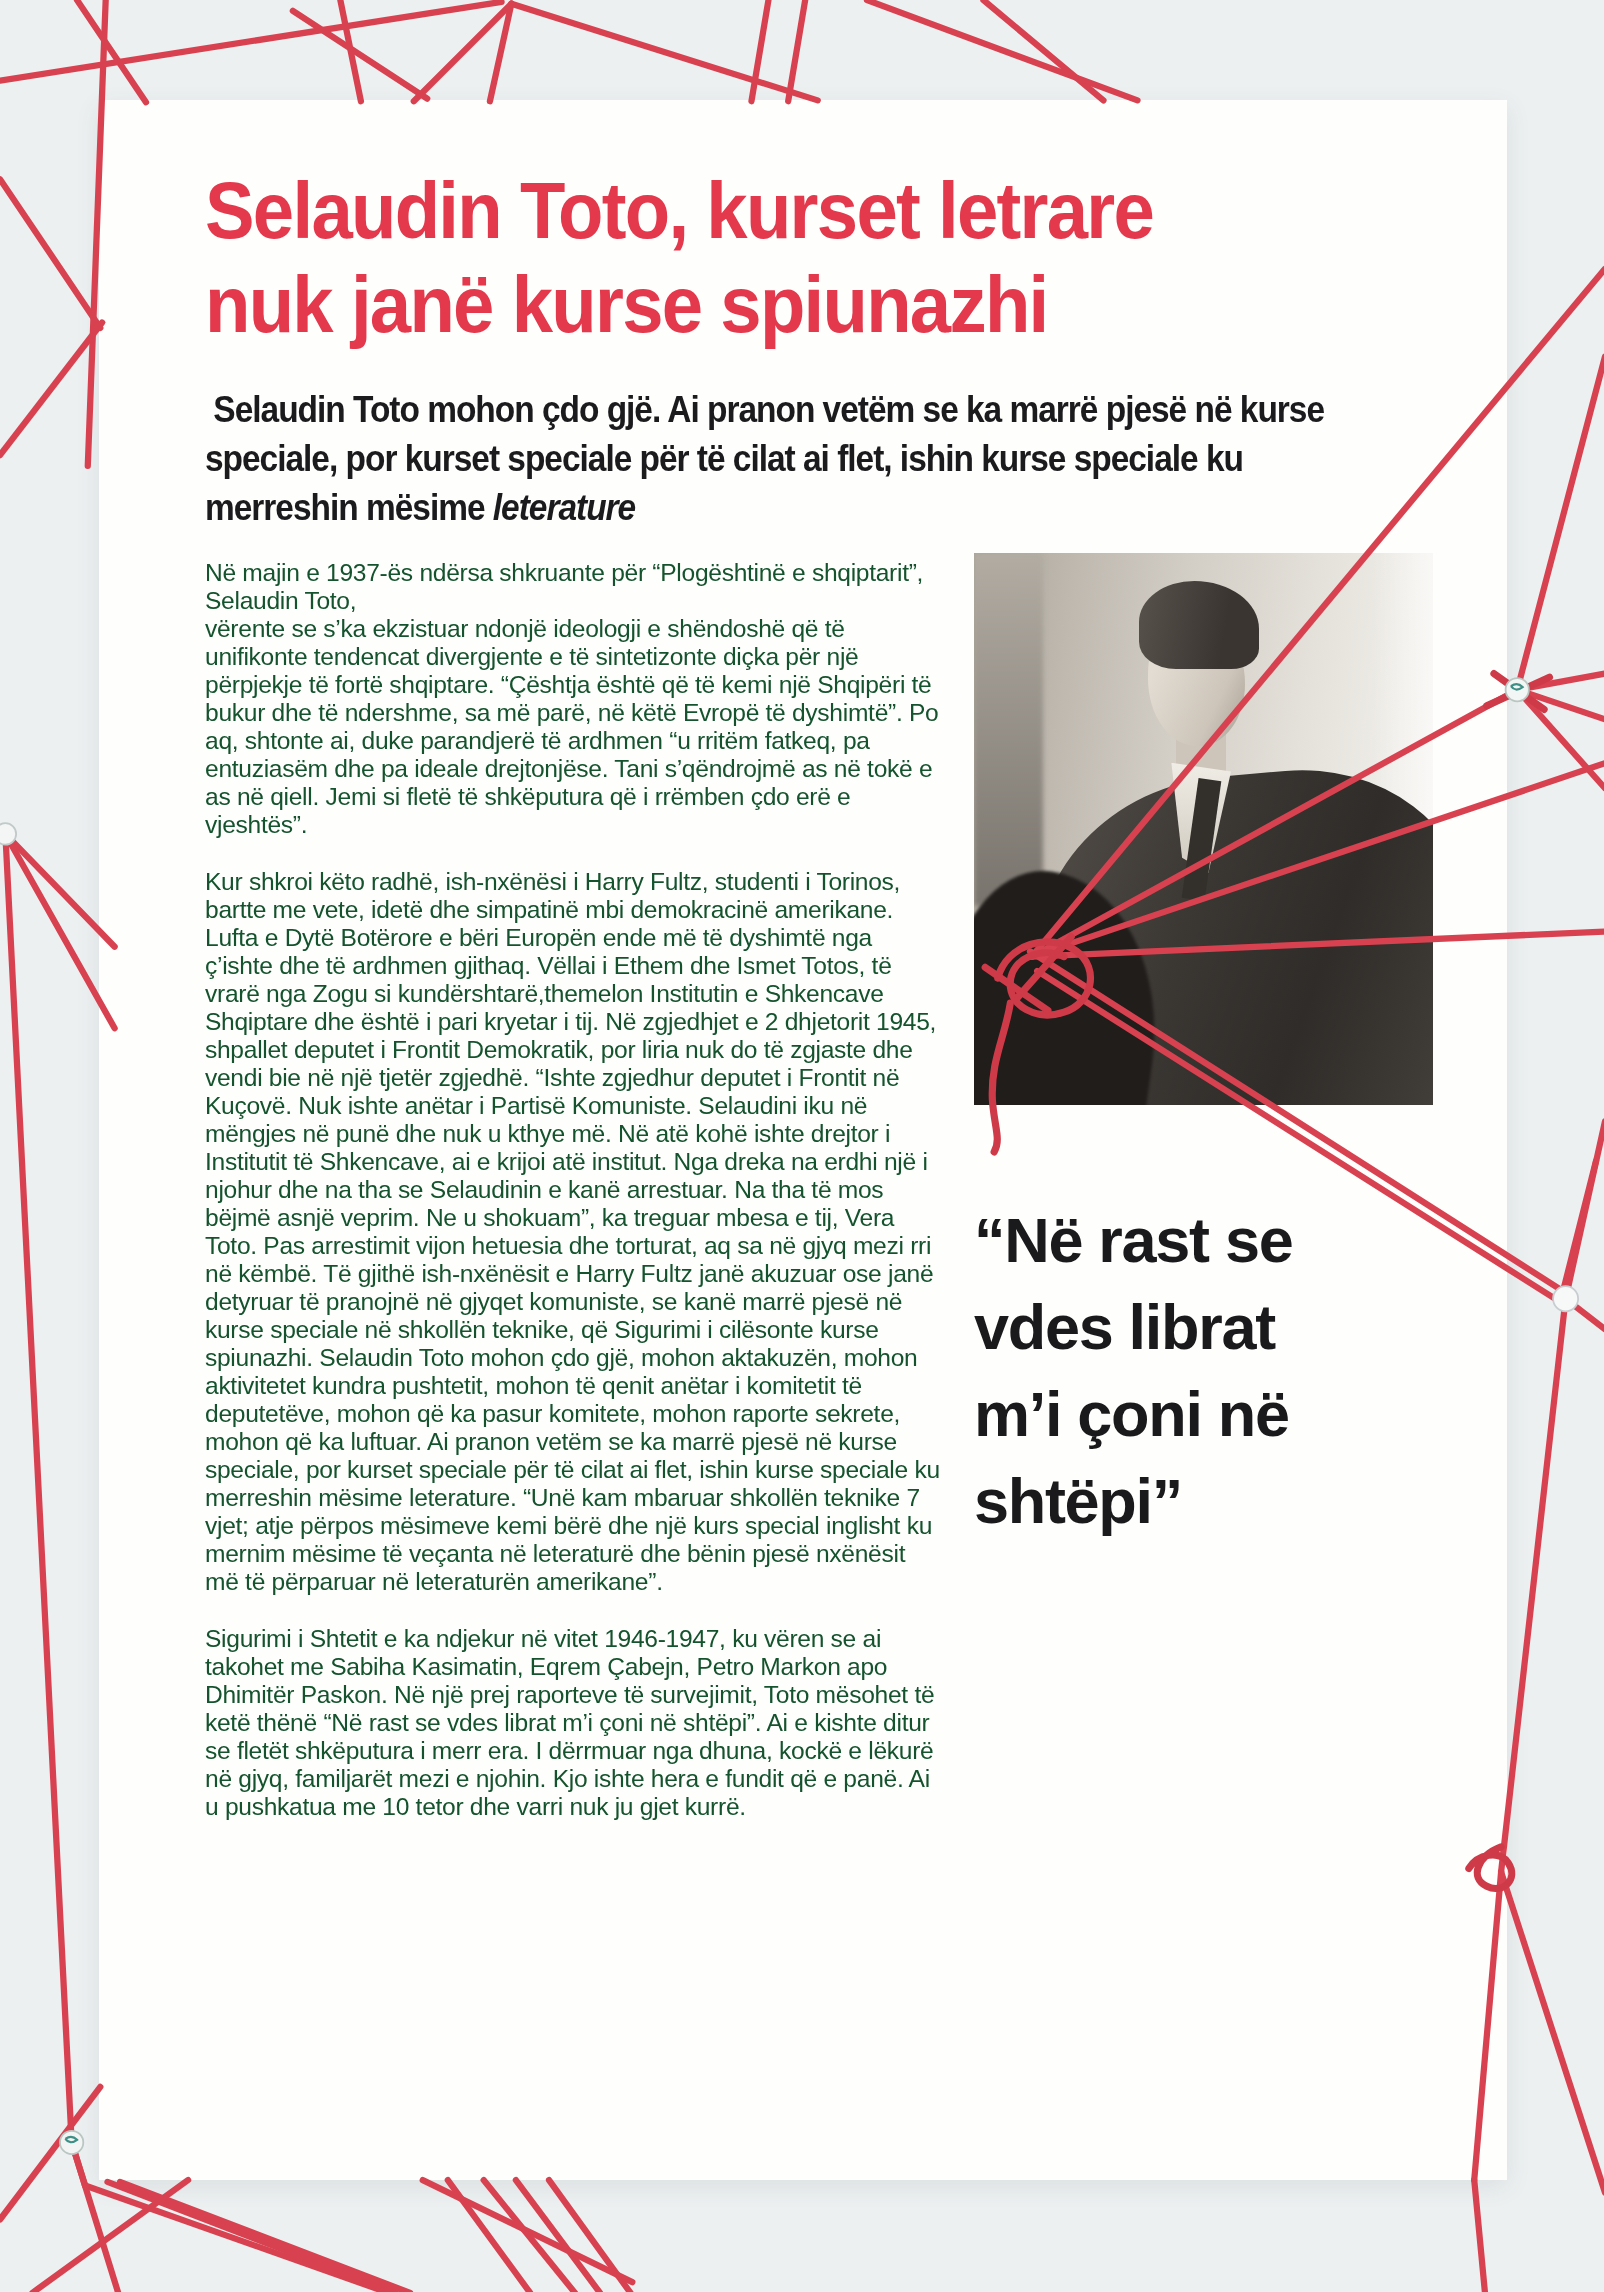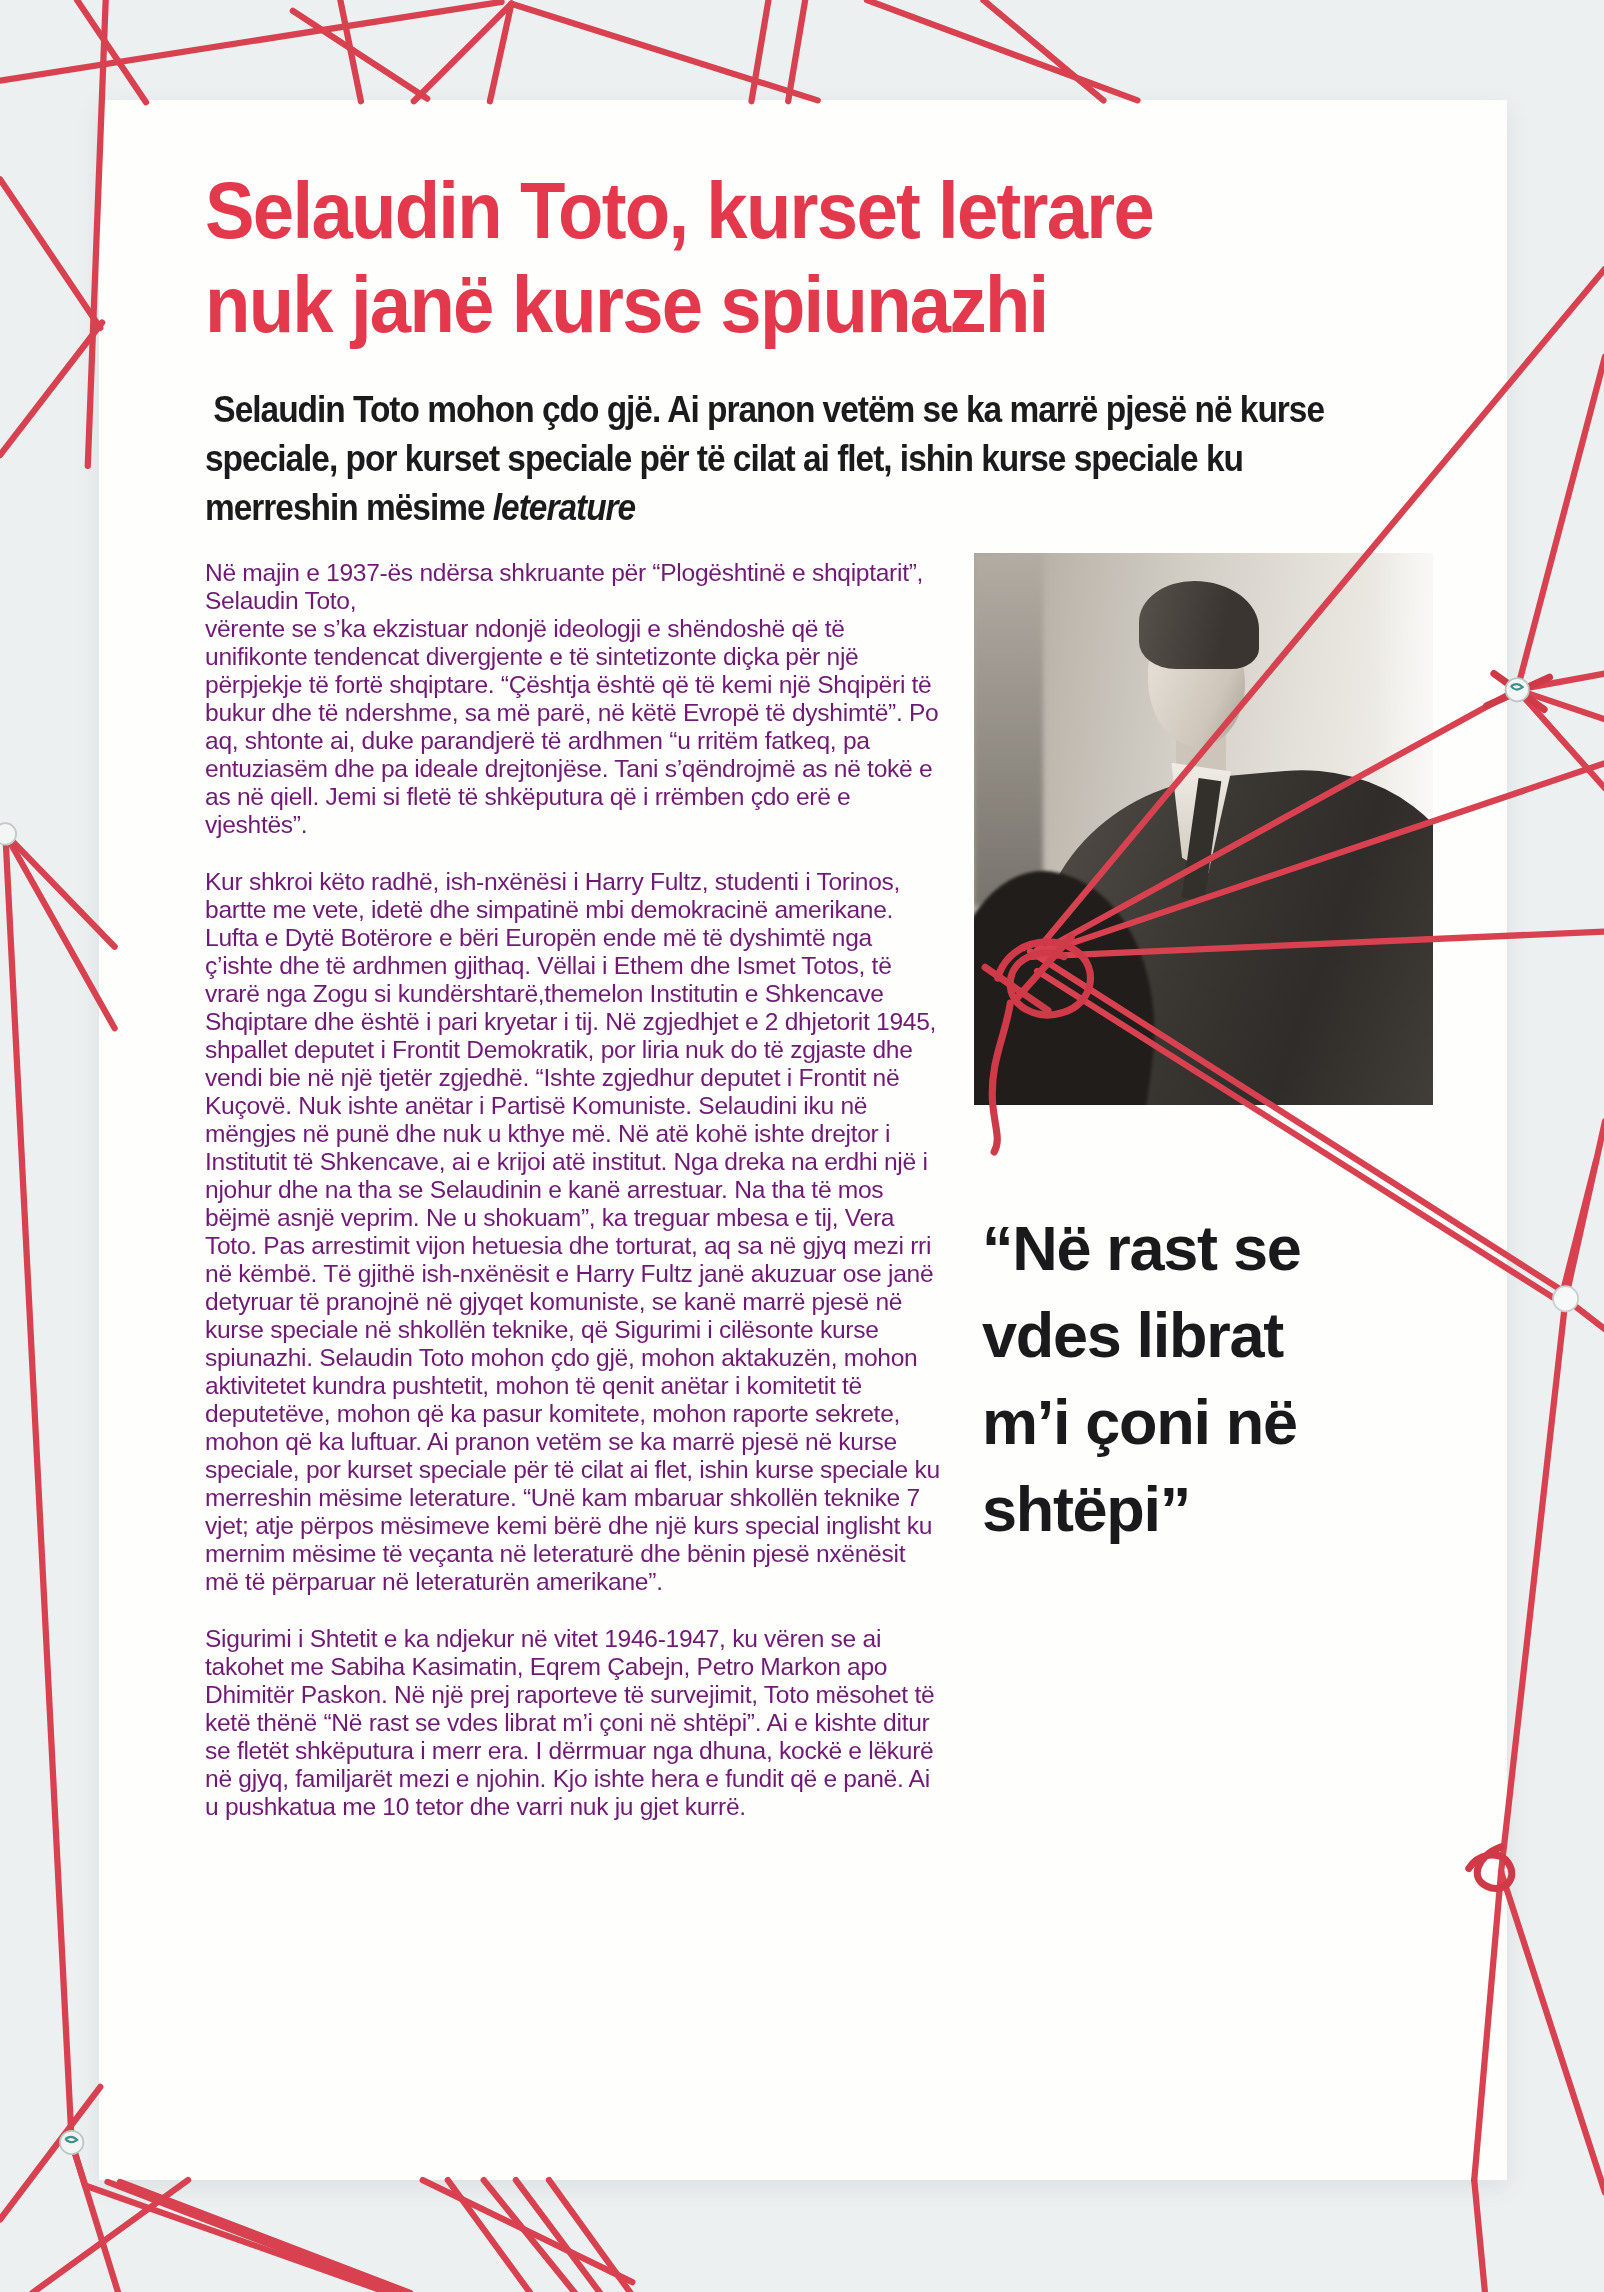--- a/index.html
+++ b/index.html
@@ -9,24 +9,24 @@
   .sheet{position:absolute;left:99px;top:100px;width:1392px;height:2080px;
          background:#fefefc;box-shadow:0 7.2px 23px rgba(70,80,85,.10);padding-left:16px;}
   .title{position:absolute;left:106px;top:64px;margin:0;
          font-size:79px;line-height:94px;font-weight:bold;letter-spacing:-1.8px;
          color:#e4384c;white-space:pre-line;transform:scaleX(.94);transform-origin:left top;}
   .lede{position:absolute;left:106px;top:285px;width:1308px;margin:0;
         font-size:36px;line-height:49px;font-weight:bold;letter-spacing:-1.1px;color:#1b1b1d;
         white-space:pre-line;transform:scaleX(.93);transform-origin:left top;text-indent:9px;}
   .lede em{font-style:italic;}
   .bodycol{position:absolute;left:106px;top:459px;width:736px;
-           font-size:24.6px;line-height:28px;letter-spacing:-0.3px;color:#701a75;}
+           font-size:24.6px;line-height:28px;letter-spacing:-0.3px;color:#14532d;}
   .bodycol p{margin:0 0 29px 0;white-space:pre-line;}
   
-  .pullquote{position:absolute;left:875px;top:1097px;width:502px;margin:8px;
+  .pullquote{position:absolute;left:875px;top:1097px;width:502px;margin:0;
              font-size:63px;line-height:87px;font-weight:bold;letter-spacing:-1.3px;
              color:#1a1a1c;white-space:pre-line;}
   
   .photo{position:absolute;left:875px;top:453px;width:459px;height:552px;overflow:hidden;
          background:linear-gradient(97deg,#a9a399 0%,#bfb9b0 20%,#d3cec6 42%,#e4e1da 66%,#efede8 85%,#f3f1ed 100%);}
   .photo div{position:absolute;}
   .ph-frame{left:0;top:0;width:15%;height:64%;background:linear-gradient(180deg,#b2aca3,#78736c);filter:blur(2.7px);}
   .ph-wallR{right:0;top:0;width:13%;height:100%;background:linear-gradient(90deg,rgba(255,255,255,0),rgba(255,255,255,.6));}
   .ph-arm{left:-6%;top:58%;width:46%;height:54%;background:#201d1b;border-radius:40% 60% 20% 20%;
           transform:rotate(8deg);filter:blur(1.8px);}

